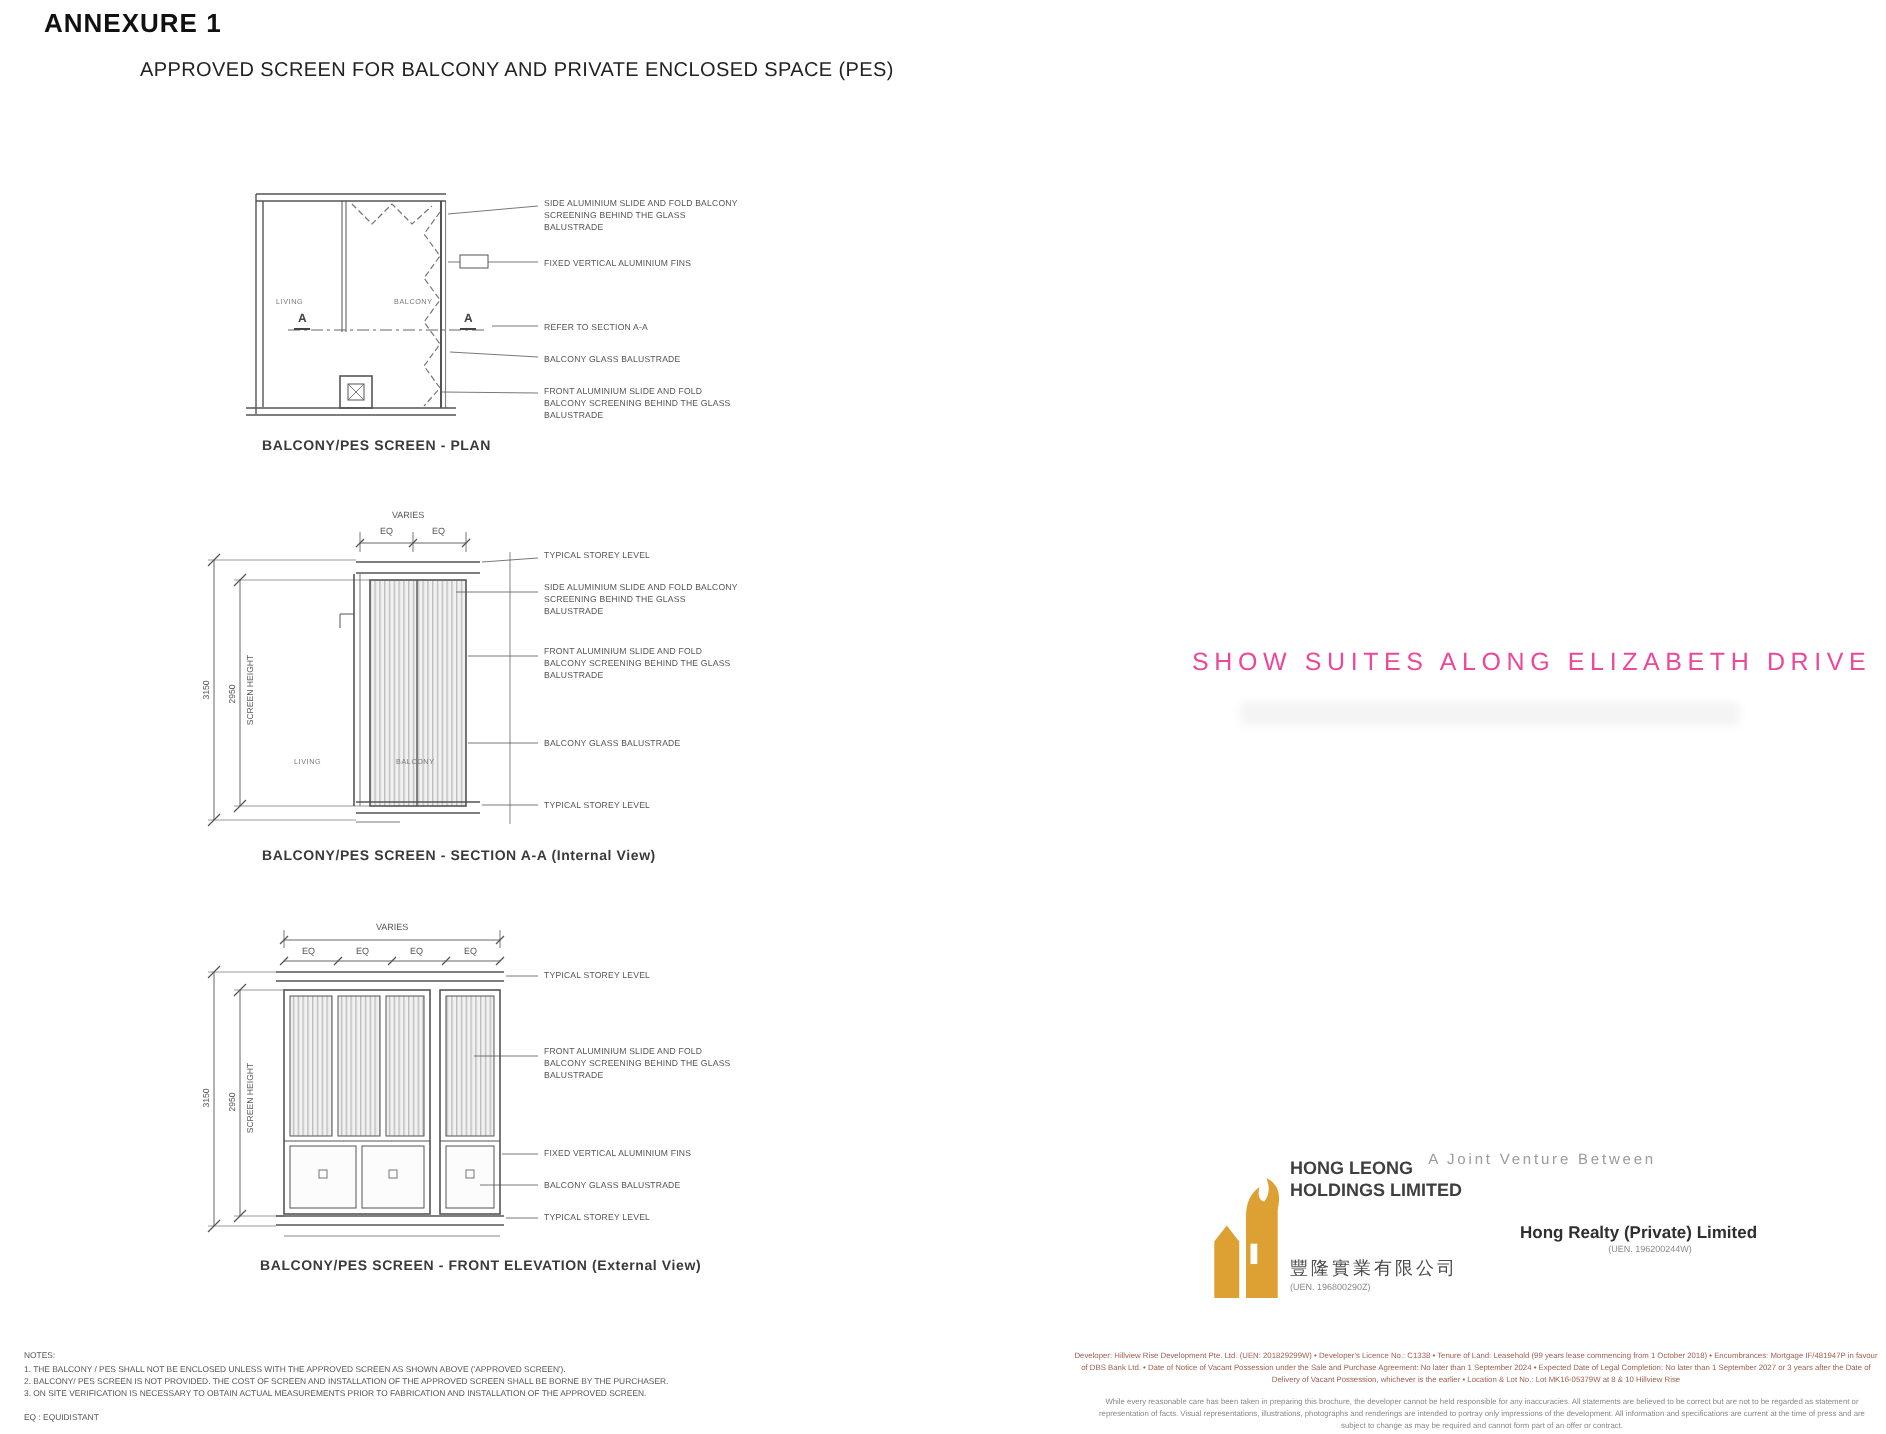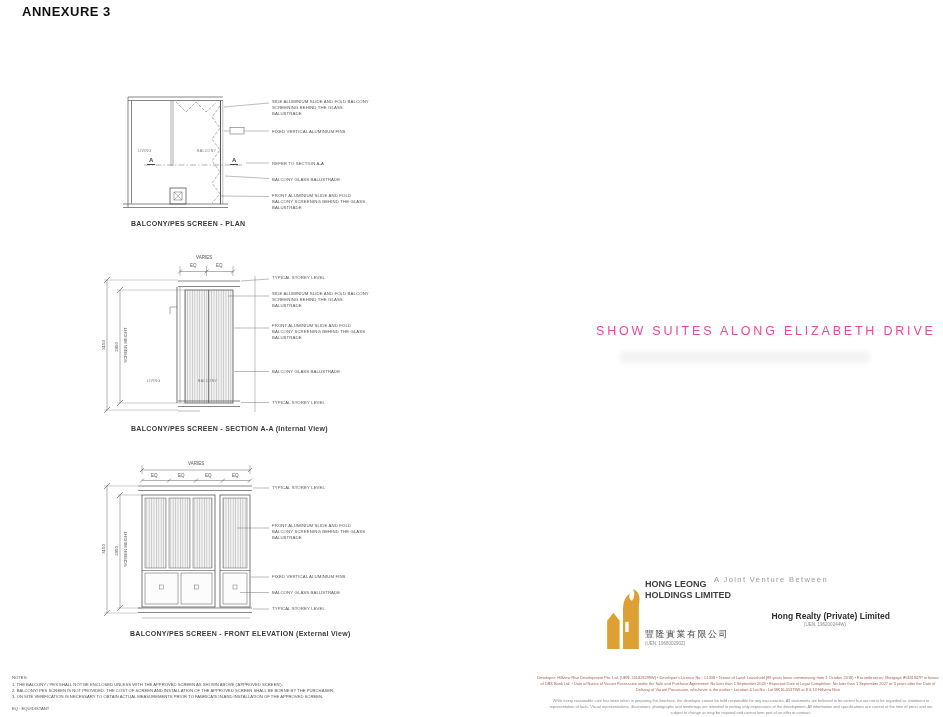--- a/index.html
+++ b/index.html
@@ -13,35 +13,36 @@
   .dim{font-size:4.5px;color:#555;}
   .room{font-size:3.6px;color:#777;letter-spacing:.3px;}
   .rot{transform:translate(-50%,-50%) rotate(-90deg);white-space:nowrap;font-size:4.3px;color:#555;}
   .amark{font-size:6px;font-weight:bold;color:#444;border-bottom:1.6px solid #444;padding:0 2px 0 2px;line-height:7px;}
   #show-suites{left:596px;top:324px;font-size:12.5px;letter-spacing:2.8px;color:#ec4899;white-space:nowrap;}
   #watermark{left:620px;top:351px;width:250px;height:12px;background:rgba(0,0,0,0.045);filter:blur(2px);border-radius:3px;}
   #jv{left:648px;top:575px;width:180px;text-align:right;font-size:7.5px;letter-spacing:1.4px;color:#9a9a9a;}
   #hl-name{left:645px;top:579px;font-size:9px;font-weight:bold;color:#3f3f3f;line-height:1.2;}
   #hl-cn{left:645px;top:628px;font-size:9px;color:#4a4a4a;letter-spacing:1.5px;}
   #hl-uen{left:645px;top:641px;font-size:4.5px;color:#8a8a8a;}
-  #hr-name{left:760px;top:611px;width:130px;text-align:right;font-size:8.5px;font-weight:bold;color:#2f2f2f;}
+  #hr-name{left:760px;top:611px;width:130px;text-align:left;font-size:8.5px;font-weight:bold;color:#2f2f2f;}
   #hr-uen{left:760px;top:622px;width:130px;text-align:center;font-size:4.5px;color:#8a8a8a;}
   #notes{left:12px;top:675px;font-size:4.2px;color:#555;line-height:1.45;width:340px;}
   #notes .nh{margin-bottom:1px;}
   #eq-legend{left:12px;top:706px;font-size:4.2px;color:#555;}
   #dev-line{left:537px;top:675px;width:402px;text-align:center;font-size:3.9px;color:#a05f4e;line-height:1.5;}
   #disclaimer{left:545px;top:698px;width:392px;text-align:center;font-size:3.9px;color:#888;line-height:1.55;}
   svg.linework{position:absolute;left:0;top:0;}
 </style>
 </head>
 <body>
 
 <div id="page">
 
-  <div class="abs" id="annexure">ANNEXURE 3</div>
+  <div class="abs" id="annexure">ANNEXURE 1</div>
+  <div class="abs" id="subtitle">APPROVED SCREEN FOR BALCONY AND PRIVATE ENCLOSED SPACE (PES)</div>
 
   <svg class="linework" width="943" height="717" viewBox="0 0 943 717">
     <defs>
       <pattern id="louvre" width="2.4" height="4" patternUnits="userSpaceOnUse">
         <rect width="2.4" height="4" fill="#f1f1f1"></rect>
         <line x1="0.4" y1="0" x2="0.4" y2="4" stroke="#a8a8a8" stroke-width="0.5"></line>
       </pattern>
     </defs>
 
     <g stroke="#555" stroke-width="0.7" fill="none">

